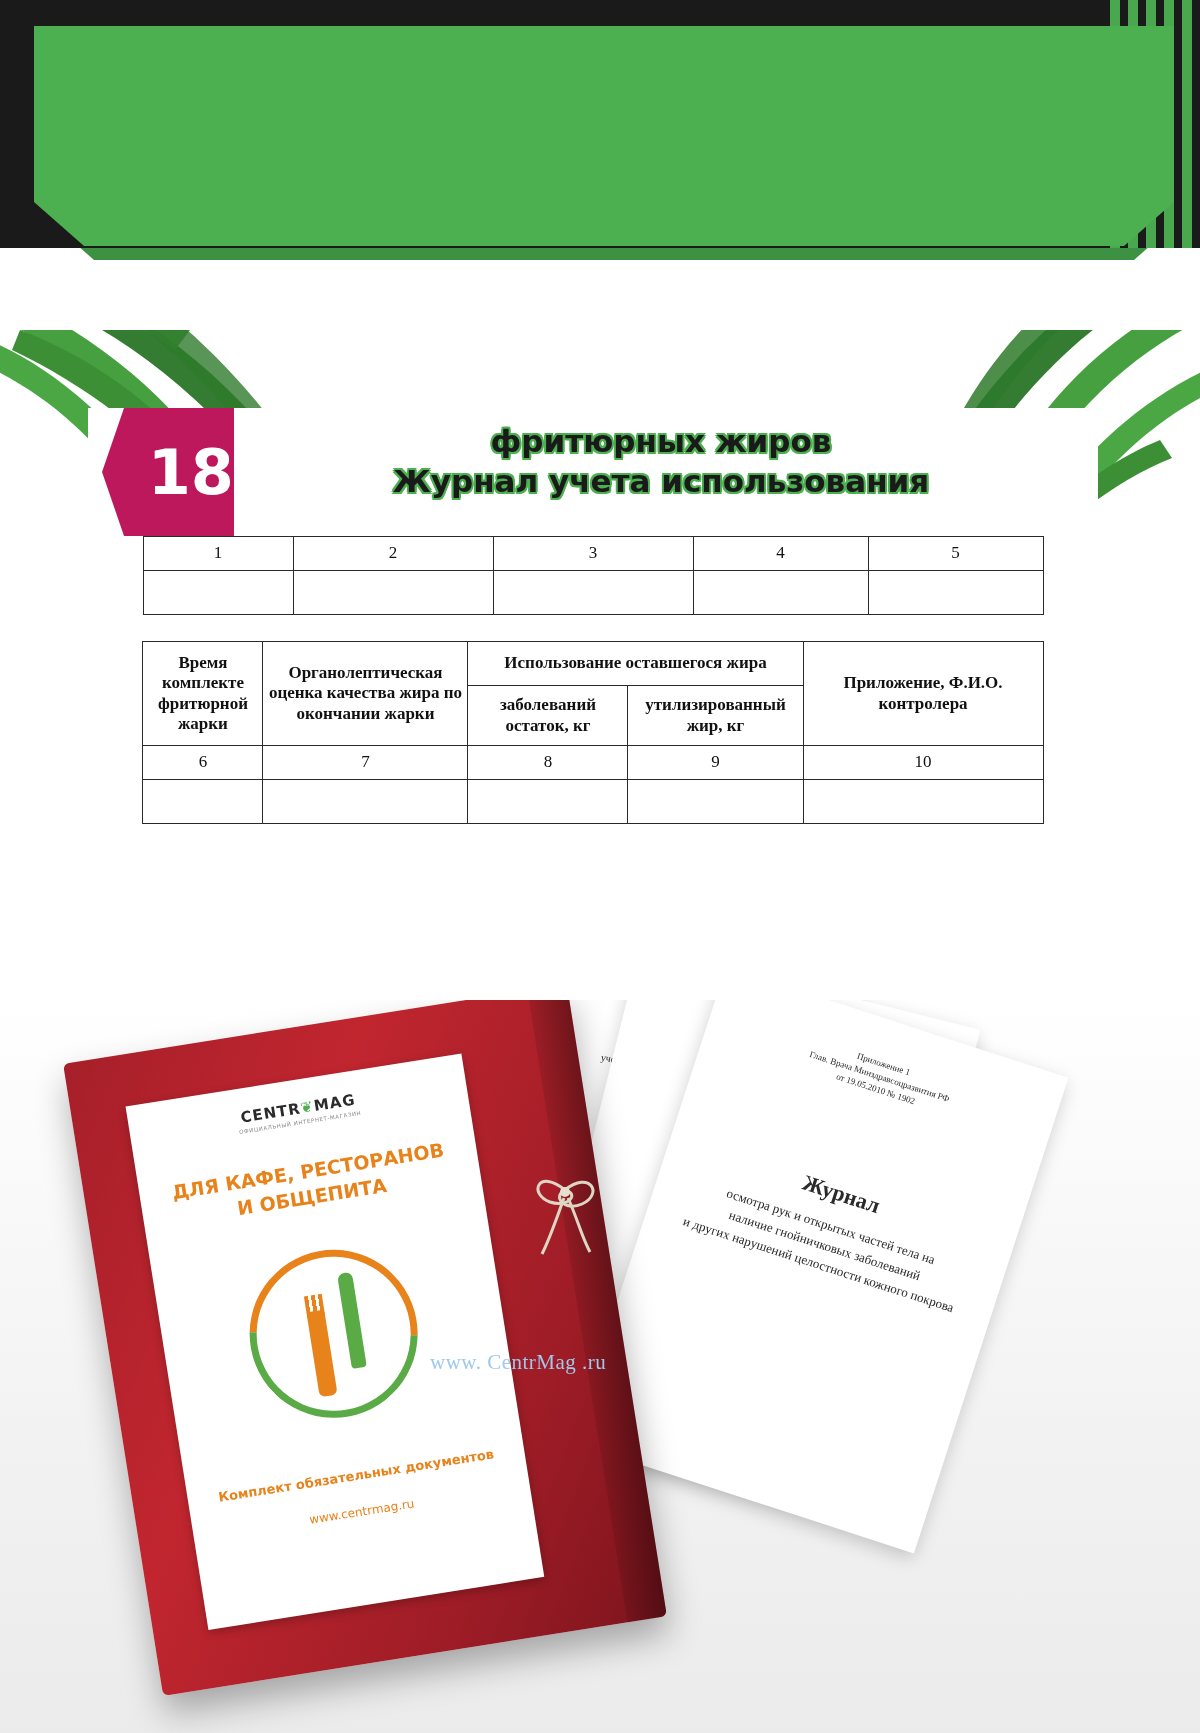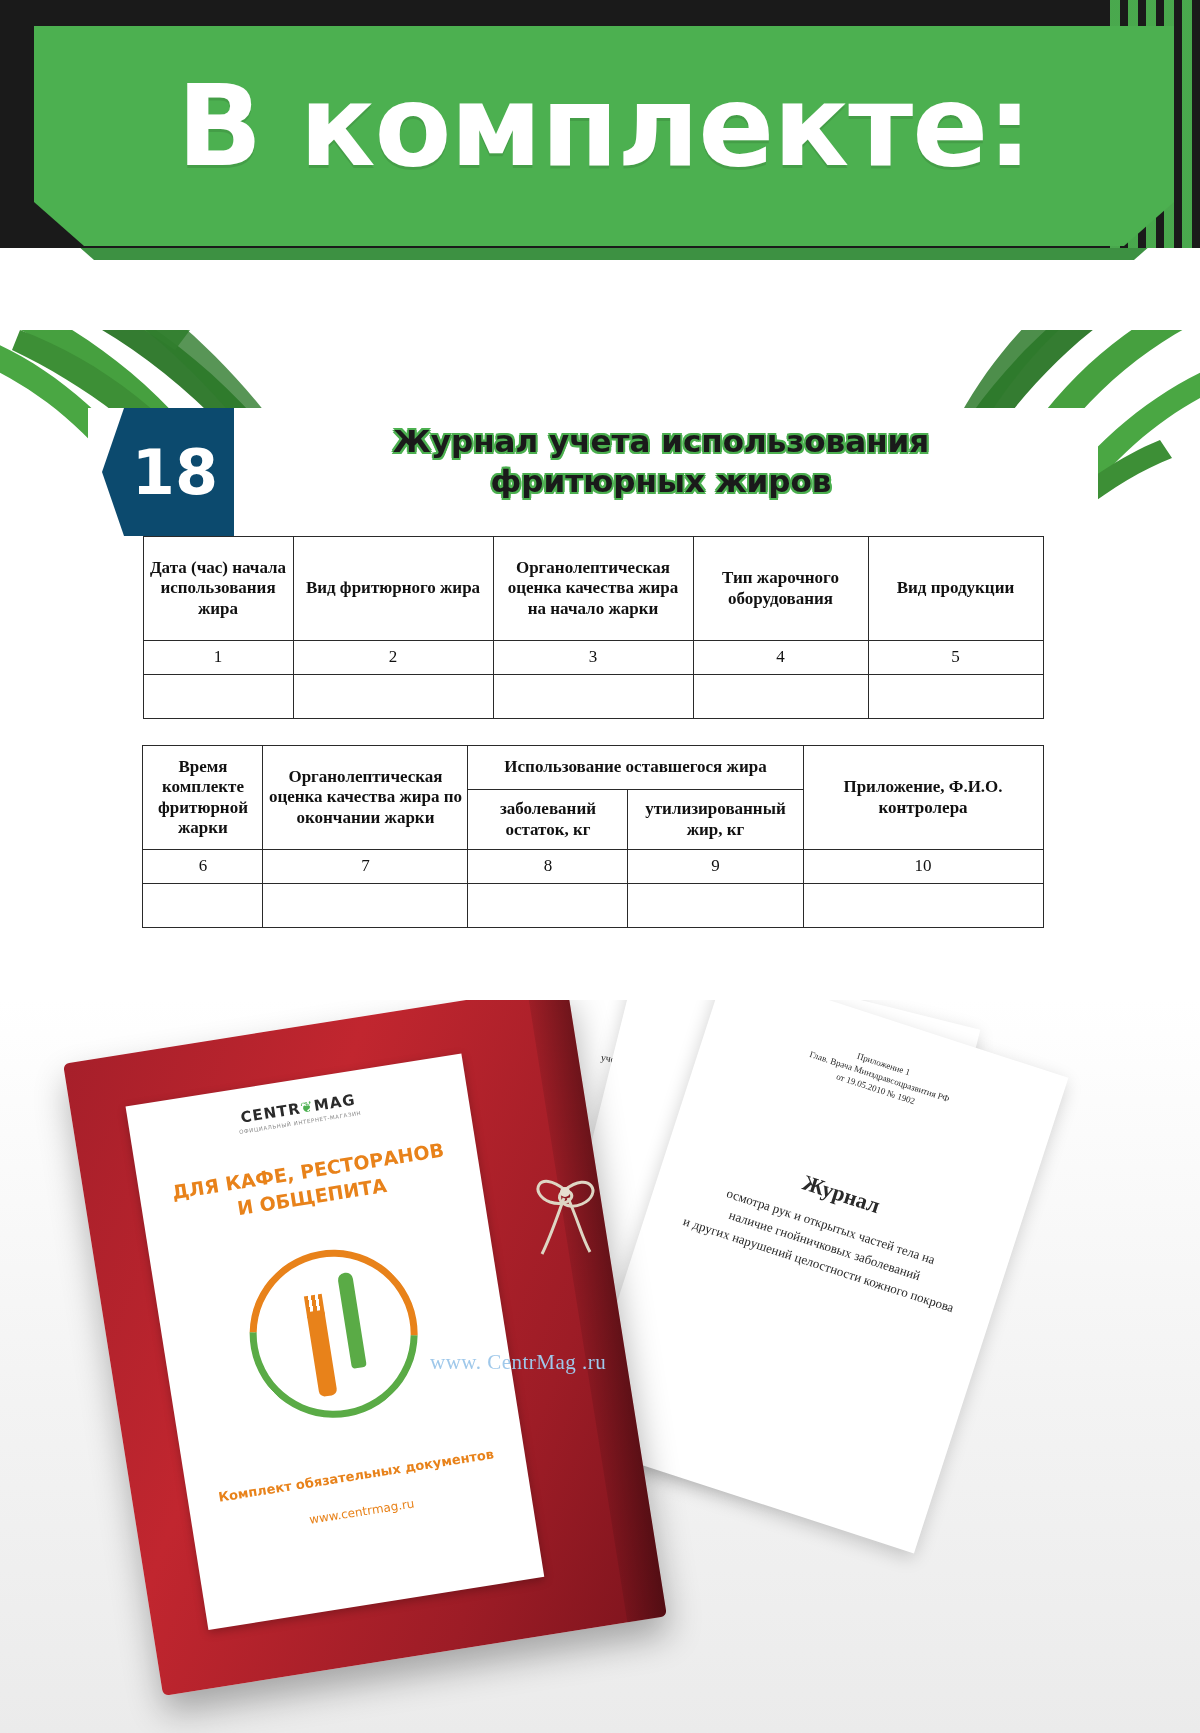--- a/index.html
+++ b/index.html
@@ -102,25 +102,25 @@
   }
   .doc-head {
     position: relative;
     height: 128px;
   }
   .num-badge {
     position: absolute;
     top: 0; left: 14px;
     width: 132px;
     height: 128px;
-    background: #0c4a6e;
+    background: #be185d;
     clip-path: polygon(22px 0, 132px 0, 132px 128px, 22px 128px, 0 64px);
     display: flex;
     align-items: center;
-    justify-content: center;
+    justify-content: flex-end;
   }
   .num-badge span {
     color: #ffffff;
     font-family: "DejaVu Sans", sans-serif;
     font-weight: bold;
     font-size: 62px;
     margin-left: 14px;
   }
   .doc-title {
     position: absolute;
@@ -319,21 +319,20 @@
   }
 </style>
 </head>
 <body>
 
 <div class="banner-wrap">
   <div class="banner-dark"></div>
   <div class="banner-stripes"></div>
   <div class="banner-green-shadow"></div>
   <div class="banner-green"></div>
-  <div class="banner-title">В комплекте:</div>
 </div>
 
 <svg class="leaf leaf-left" viewBox="0 0 460 300">
   <g fill="#3f8f3a">
     <path d="M10 40 C120 60 240 130 330 250 L300 258 C210 150 110 90 5 62 Z" fill="#347c31"></path>
     <path d="M30 35 C100 40 170 70 230 120 L215 140 C150 95 85 65 22 52 Z" opacity=".9"></path>
     <path d="M0 70 C90 95 190 160 260 260 L235 268 C165 180 80 120 -5 92 Z" fill="#46a03f"></path>
     <path d="M40 10 C150 45 260 130 340 250 L318 262 C235 150 140 70 32 30 Z" fill="#2e7a2c" opacity=".8"></path>
     <path d="M60 120 C140 150 220 210 270 290 L245 296 C195 225 125 175 52 140 Z" fill="#3d8f36"></path>
     <path d="M0 120 C70 140 150 200 200 280 L175 288 C130 215 60 165 -8 142 Z" fill="#4aa743"></path>
@@ -350,41 +349,34 @@
   </g>
 </svg>
 
 <div class="doc-card">
 
   <div class="doc-head">
     <div class="num-badge">
       <span>18</span>
     </div>
     <div class="doc-title">
+      <div>фритюрных жиров</div>
       <div>Журнал учета использования</div>
-      <div>фритюрных жиров</div>
     </div>
   </div>
 
   <table class="tbl tbl1">
     <colgroup>
       <col style="width:150px">
         <col style="width:200px">
         <col style="width:200px">
       <col style="width:175px">
         <col style="width:175px">
     </colgroup>
     <tbody>
-      <tr class="hrow">
-        <th>Дата (час) начала использования жира</th>
-        <th>Вид фритюрного жира</th>
-        <th>Органолептическая оценка качества жира на начало жарки</th>
-        <th>Тип жарочного оборудования</th>
-        <th>Вид продукции</th>
-      </tr>
       <tr class="nrow">
         <td>1</td>
         <td>2</td>
         <td>3</td>
         <td>4</td>
         <td>5</td>
       </tr>
       <tr class="brow">
         <td></td>
         <td></td>

